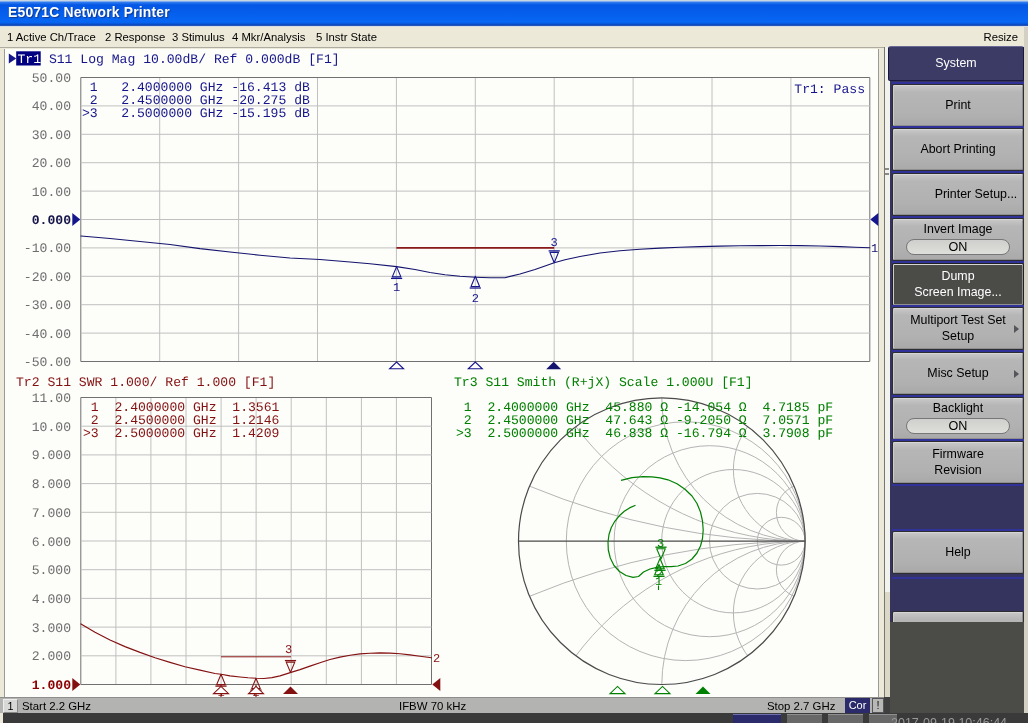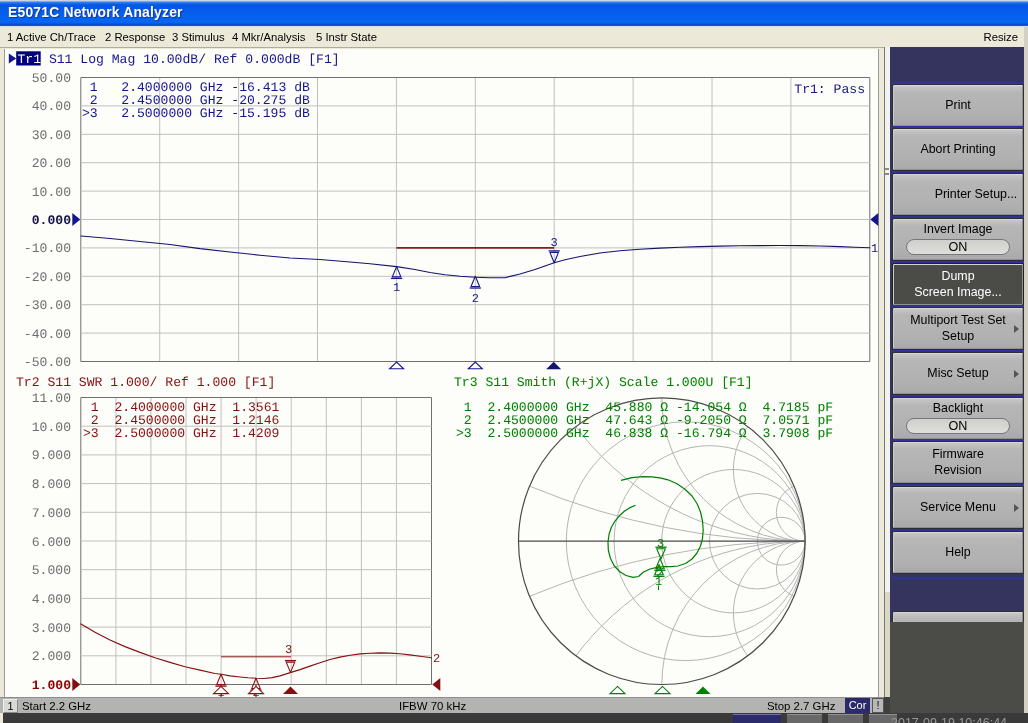--- a/index.html
+++ b/index.html
@@ -186,21 +186,21 @@
 <line x1="658.5" y1="585.5" x2="658.5" y2="590.0" stroke="#008000" stroke-width="1.1"></line>
 <polygon points="610.0,693.6 625.0,693.6 617.5,686.4" fill="white" stroke="#008000" stroke-width="1.1"></polygon>
 <polygon points="655.0,693.6 670.0,693.6 662.5,686.4" fill="white" stroke="#008000" stroke-width="1.1"></polygon>
 <polygon points="695.5,694.0 710.5,694.0 703.0,686.6" fill="#008000" stroke="none" stroke-width="1.0"></polygon>
 <text x="454.0" y="386.4" fill="#008000" font-size="13.1" text-anchor="start" font-family="&quot;Liberation Mono&quot;, monospace" font-weight="normal">Tr3&nbsp;S11&nbsp;Smith&nbsp;(R+jX)&nbsp;Scale&nbsp;1.000U&nbsp;[F1]</text>
 <text x="456.0" y="411.0" fill="#008000" font-size="13.1" text-anchor="start" font-family="&quot;Liberation Mono&quot;, monospace" font-weight="normal">&nbsp;1&nbsp;&nbsp;2.4000000&nbsp;GHz&nbsp;&nbsp;45.880&nbsp;Ω&nbsp;-14.054&nbsp;Ω&nbsp;&nbsp;4.7185&nbsp;pF</text>
 <text x="456.0" y="424.0" fill="#008000" font-size="13.1" text-anchor="start" font-family="&quot;Liberation Mono&quot;, monospace" font-weight="normal">&nbsp;2&nbsp;&nbsp;2.4500000&nbsp;GHz&nbsp;&nbsp;47.643&nbsp;Ω&nbsp;-9.2050&nbsp;Ω&nbsp;&nbsp;7.0571&nbsp;pF</text>
 <text x="456.0" y="437.0" fill="#008000" font-size="13.1" text-anchor="start" font-family="&quot;Liberation Mono&quot;, monospace" font-weight="normal">&gt;3&nbsp;&nbsp;2.5000000&nbsp;GHz&nbsp;&nbsp;46.838&nbsp;Ω&nbsp;-16.794&nbsp;Ω&nbsp;&nbsp;3.7908&nbsp;pF</text>
   </svg>
   <div id="titlebar">
-      <span>E5071C Network Analyzer</span>
+      <span>E5071C Network Printer</span>
     </div>
   <div id="menubar">
     <div class="mi" style="left:7px;">1 Active Ch/Trace</div>
     <div class="mi" style="left:105px;">2 Response</div>
     <div class="mi" style="left:172px;">3 Stimulus</div>
     <div class="mi" style="left:232px;">4 Mkr/Analysis</div>
     <div class="mi" style="left:316px;">5 Instr State</div>
     <div class="mi" style="right:10px;">Resize</div>
     <div class="edge"></div>
   </div>
@@ -211,20 +211,21 @@
     <div class="f" style="left:767px; top:2px;">Stop 2.7 GHz</div>
     <div class="f" style="left:845px; top:0px; width:25px; height:32px; background:#2b2b6b; color:#fff; text-align:center; font-size:11px; line-height:15px;">Cor</div>
     <div class="f" style="left:872px; top:0px; width:12px; height:15px; background:#b8b8b6; border:1px solid #55555a; color:#111; text-align:center; font-size:11px; line-height:13px;">!</div>
   </div>
   <div id="panel">
     <div class="spacer"></div>
     <div style="position:absolute;left:1px;top:121px;width:4px;height:2px;background:#8a8a88;"></div>
     <div style="position:absolute;left:1px;top:126px;width:4px;height:2px;background:#8a8a88;"></div>
     <div class="spacer2"></div>
     <div class="spacer3"></div>
+    <div id="sys">System</div>
 <div class="btn" style="top:81px;height:43px;">
         <div class="bl">Abort Printing</div>
       </div>
 <div class="btn" style="top:37px;height:43px;">
         <div class="bl">Print</div>
       </div>
 <div class="btn" style="top:126px;height:43px;padding-left:36px;">
         <div class="bl">Printer Setup...</div>
       </div>
 <div class="btn" style="top:171px;height:43px;">
@@ -241,24 +242,20 @@
 <div class="btn" style="top:305px;height:43px;">
         <div class="bl">Misc Setup</div>
         <div class="arr"></div>
       </div>
 <div class="btn" style="top:350px;height:43px;">
         <div class="bl1">Backlight</div>
         <div class="on">ON</div>
       </div>
 <div class="btn" style="top:394px;height:43px;">
         <div class="bl">Firmware<br>Revision</div>
-      </div>
-<div class="btn" style="top:439px;height:43px;">
-        <div class="bl">Service Menu</div>
-        <div class="arr"></div>
       </div>
 <div class="btn" style="top:484px;height:43px;">
         <div class="bl">Help</div>
       </div>
 <div class="btn" style="top:564px;height:40px;">
         <div class="bl">Return</div>
       </div>
     <div style="position:absolute; left:8px; top:35px; width:132px; height:2px; background:#31319a;"></div>
     <div style="position:absolute; left:8px; top:79px; width:132px; height:2px; background:#31319a;"></div>
     <div style="position:absolute; left:8px; top:124px; width:132px; height:2px; background:#31319a;"></div>

